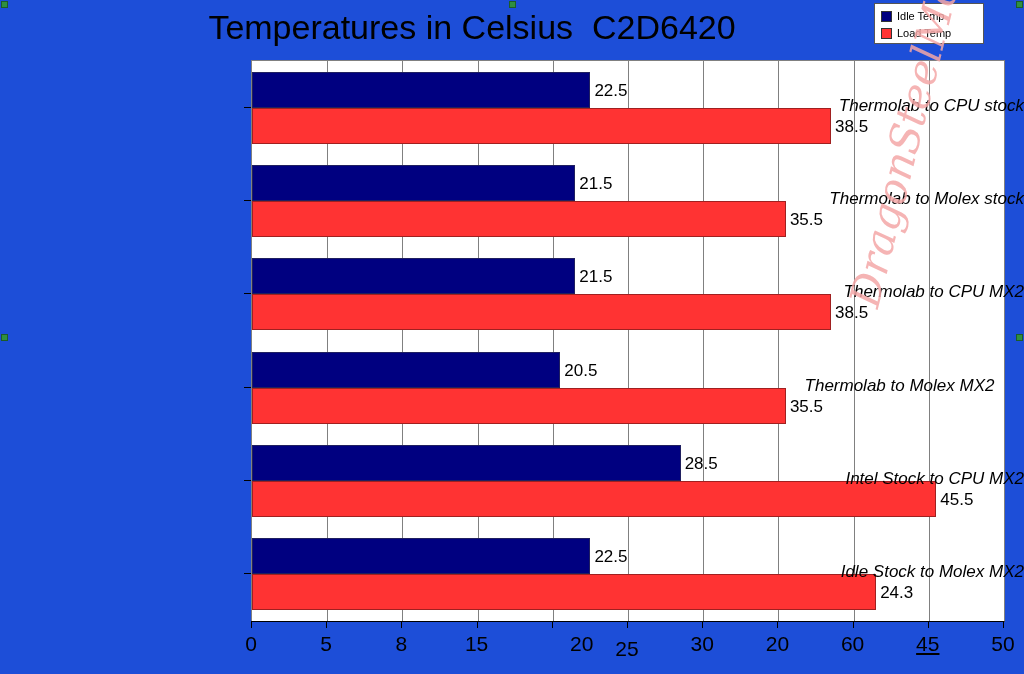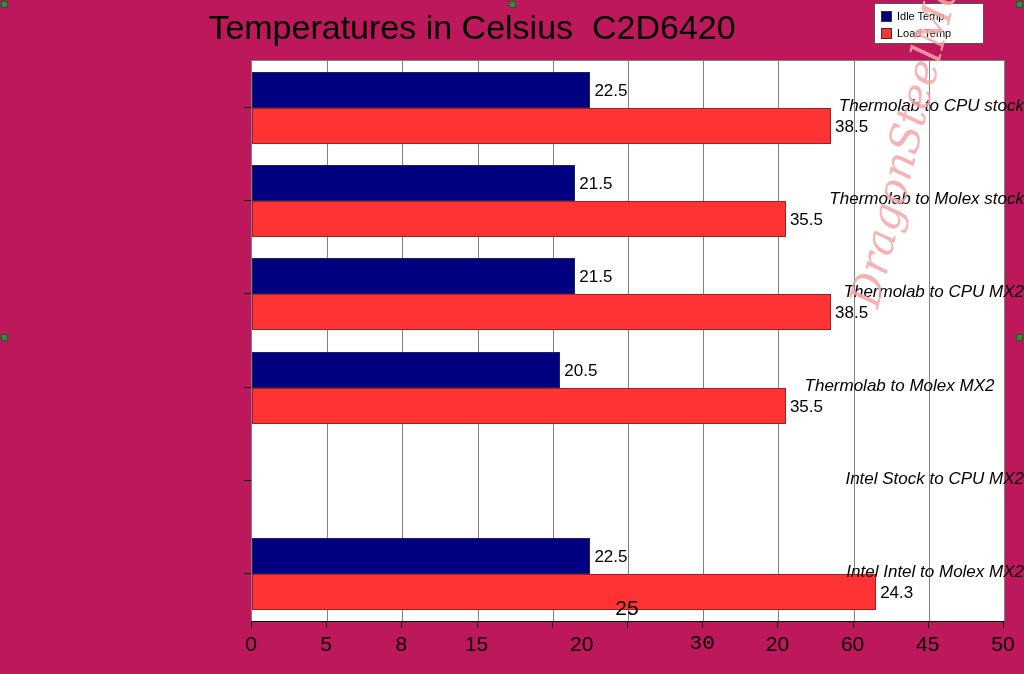--- a/index.html
+++ b/index.html
@@ -4,21 +4,21 @@
 <style>
   html, body {
     margin: 0;
     padding: 0;
     background: #ffffff;
   }
   #chart-root {
     position: relative;
     width: 1024px;
     height: 674px;
-    background: #be185d;
+    background: #1d4ed8;
     font-family: "Liberation Sans", sans-serif;
     overflow: hidden;
   }
 
   
   .handle {
     position: absolute;
     width: 7px;
     height: 7px;
     background: #2f8f3f;
@@ -226,63 +226,69 @@
         <div class="bar-label" style="left: 327.36px; top: 10px;">21.5</div>
         <div class="bar load" style="top: 36px; height: 36px; width: 579.04px;"></div>
         <div class="bar-label" style="left: 583.04px; top: 46px;">38.5</div>
       </div>
       <div class="cat-group" style="top: 290.667px; height: 72px;">
         <div class="bar idle" style="top: 0px; height: 36px; width: 308.32px;"></div>
         <div class="bar-label" style="left: 312.32px; top: 10px;">20.5</div>
         <div class="bar load" style="top: 36px; height: 36px; width: 533.92px;"></div>
         <div class="bar-label" style="left: 537.92px; top: 46px;">35.5</div>
       </div>
+      <div class="cat-group" style="top: 384px; height: 72px;">
+        <div class="bar idle" style="top: 0px; height: 36px; width: 428.64px;"></div>
+        <div class="bar-label" style="left: 432.64px; top: 10px;">28.5</div>
+        <div class="bar load" style="top: 36px; height: 36px; width: 684.32px;"></div>
+        <div class="bar-label" style="left: 688.32px; top: 46px;">45.5</div>
+      </div>
       <div class="cat-group" style="top: 477.333px; height: 72px;">
         <div class="bar idle" style="top: 0px; height: 36px; width: 338.4px;"></div>
         <div class="bar-label" style="left: 342.4px; top: 10px;">22.5</div>
         <div class="bar load" style="top: 36px; height: 36px; width: 624.16px;"></div>
         <div class="bar-label" style="left: 628.16px; top: 46px;">24.3</div>
       </div>
     </div>
 
   <div id="cat-labels">
       <div class="cat-label" style="top: 95.6667px;">Thermolab to CPU stock</div>
       <div class="cat-tick" style="top: 106.667px;"></div>
       <div class="cat-label" style="top: 189px;">Thermolab to Molex stock</div>
       <div class="cat-tick" style="top: 200px;"></div>
       <div class="cat-label" style="top: 282.333px; text-align: right;">Thermolab to CPU MX2</div>
       <div class="cat-tick" style="top: 293.333px;"></div>
       <div class="cat-label" style="top: 375.667px; text-align: center;">Thermolab to Molex MX2</div>
       <div class="cat-tick" style="top: 386.667px;"></div>
       <div class="cat-label" style="top: 469px;">Intel Stock to CPU MX2</div>
       <div class="cat-tick" style="top: 480px;"></div>
-      <div class="cat-label" style="top: 562.333px;">Intel Intel to Molex MX2</div>
+      <div class="cat-label" style="top: 562.333px;">Idle Stock to Molex MX2</div>
       <div class="cat-tick" style="top: 573.333px;"></div>
     </div>
 
   <div id="x-axis">
       <div class="xtick" style="left: 251px; top: 621px;"></div>
       <div class="xtick-label" style="left: 251px; top: 632px;">0</div>
       <div class="xtick" style="left: 326.2px; top: 621px;"></div>
       <div class="xtick-label" style="left: 326.2px; top: 632px;">5</div>
       <div class="xtick" style="left: 401.4px; top: 621px;"></div>
       <div class="xtick-label" style="left: 401.4px; top: 632px;">8</div>
       <div class="xtick" style="left: 476.6px; top: 621px;"></div>
       <div class="xtick-label" style="left: 476.6px; top: 632px;">15</div>
       <div class="xtick" style="left: 551.8px; top: 621px;"></div>
       <div class="xtick-label" style="left: 551.8px; top: 632px; margin-left: 30px;">20</div>
       <div class="xtick" style="left: 627px; top: 621px;"></div>
-      <div class="xtick-label" style="left: 627px; top: 596px;">25</div>
+      <div class="xtick-label" style="left: 627px; top: 637px;">25</div>
       <div class="xtick" style="left: 702.2px; top: 621px;"></div>
-      <div class="xtick-label" style="left: 702.2px; top: 632px; font-family: Liberation Mono, monospace;">30</div>
+      <div class="xtick-label" style="left: 702.2px; top: 632px;">30</div>
       <div class="xtick" style="left: 777.4px; top: 621px;"></div>
       <div class="xtick-label" style="left: 777.4px; top: 632px;">20</div>
       <div class="xtick" style="left: 852.6px; top: 621px;"></div>
       <div class="xtick-label" style="left: 852.6px; top: 632px;">60</div>
       <div class="xtick" style="left: 927.8px; top: 621px;"></div>
-      <div class="xtick-label" style="left: 927.8px; top: 632px;">45</div>
+      <div class="xtick-label" style="left: 927.8px; top: 632px; text-decoration: underline;">45</div>
       <div class="xtick" style="left: 1003px; top: 621px;"></div>
       <div class="xtick-label" style="left: 1003px; top: 632px;">50</div>
     </div>
 
   <div id="watermark">DragonSteelMods</div>
 
 </div>
 
 </body></html>

